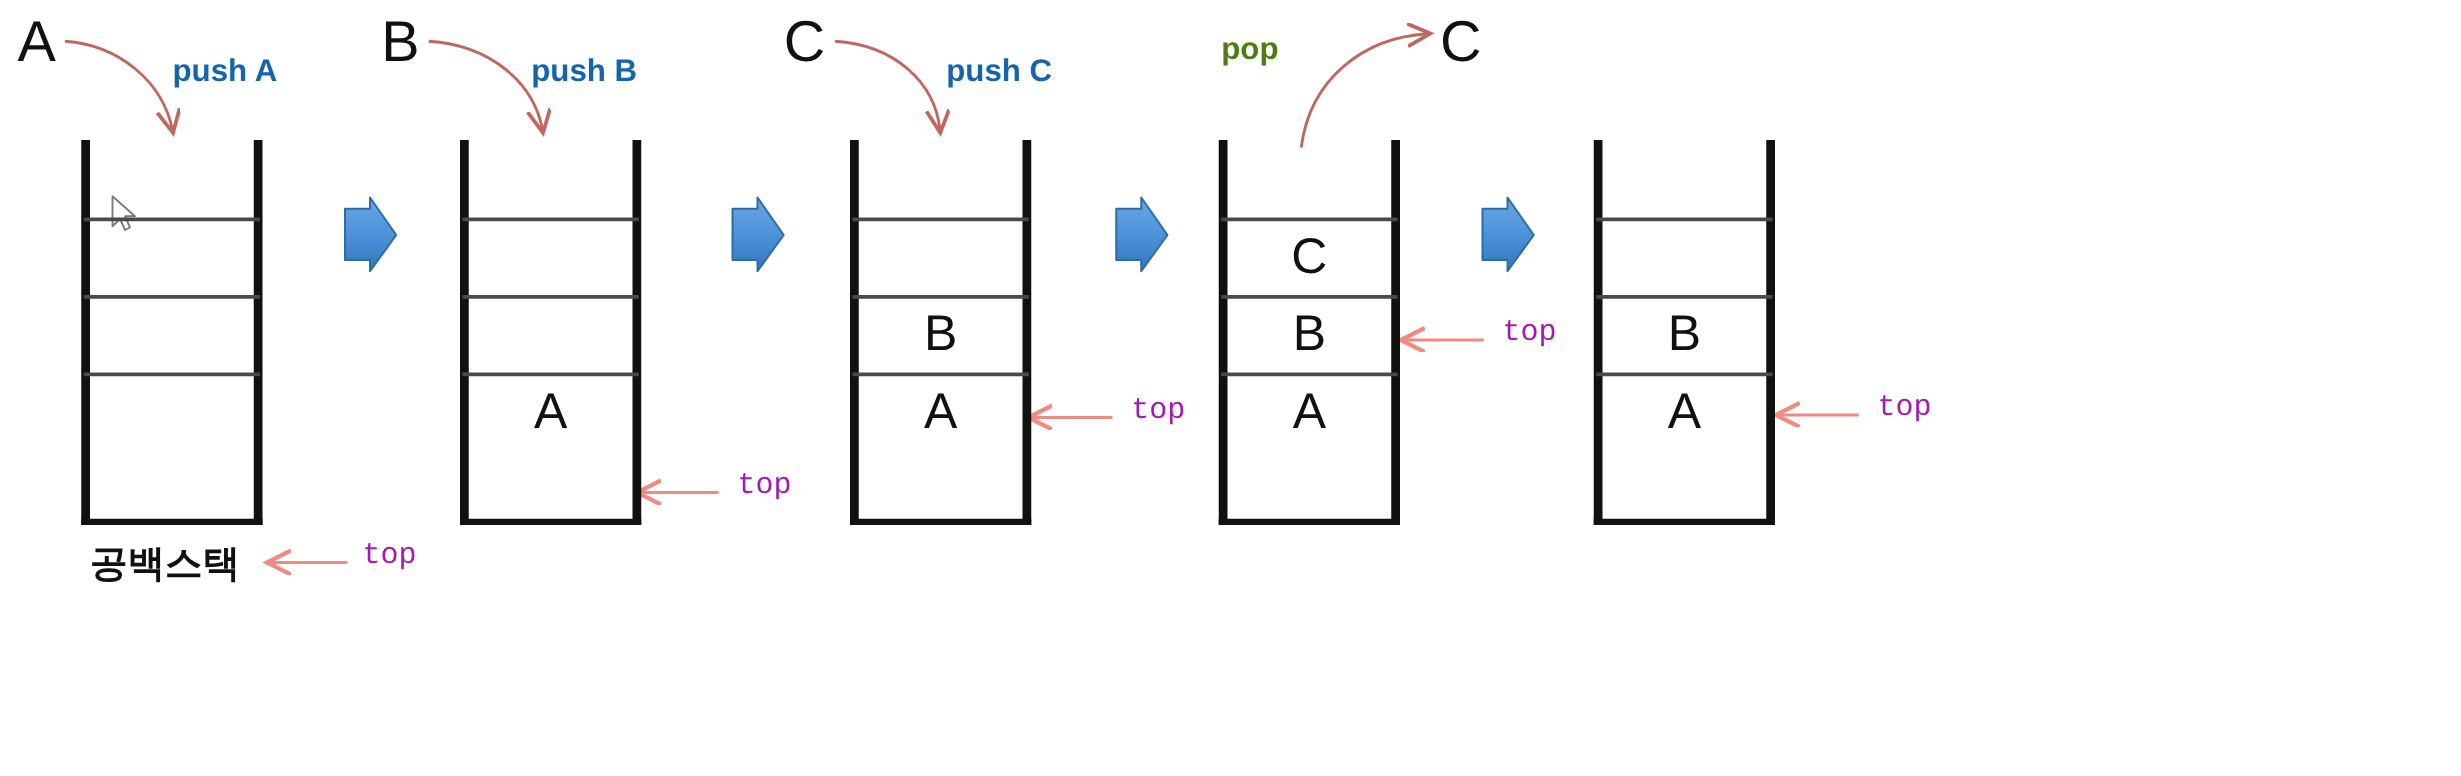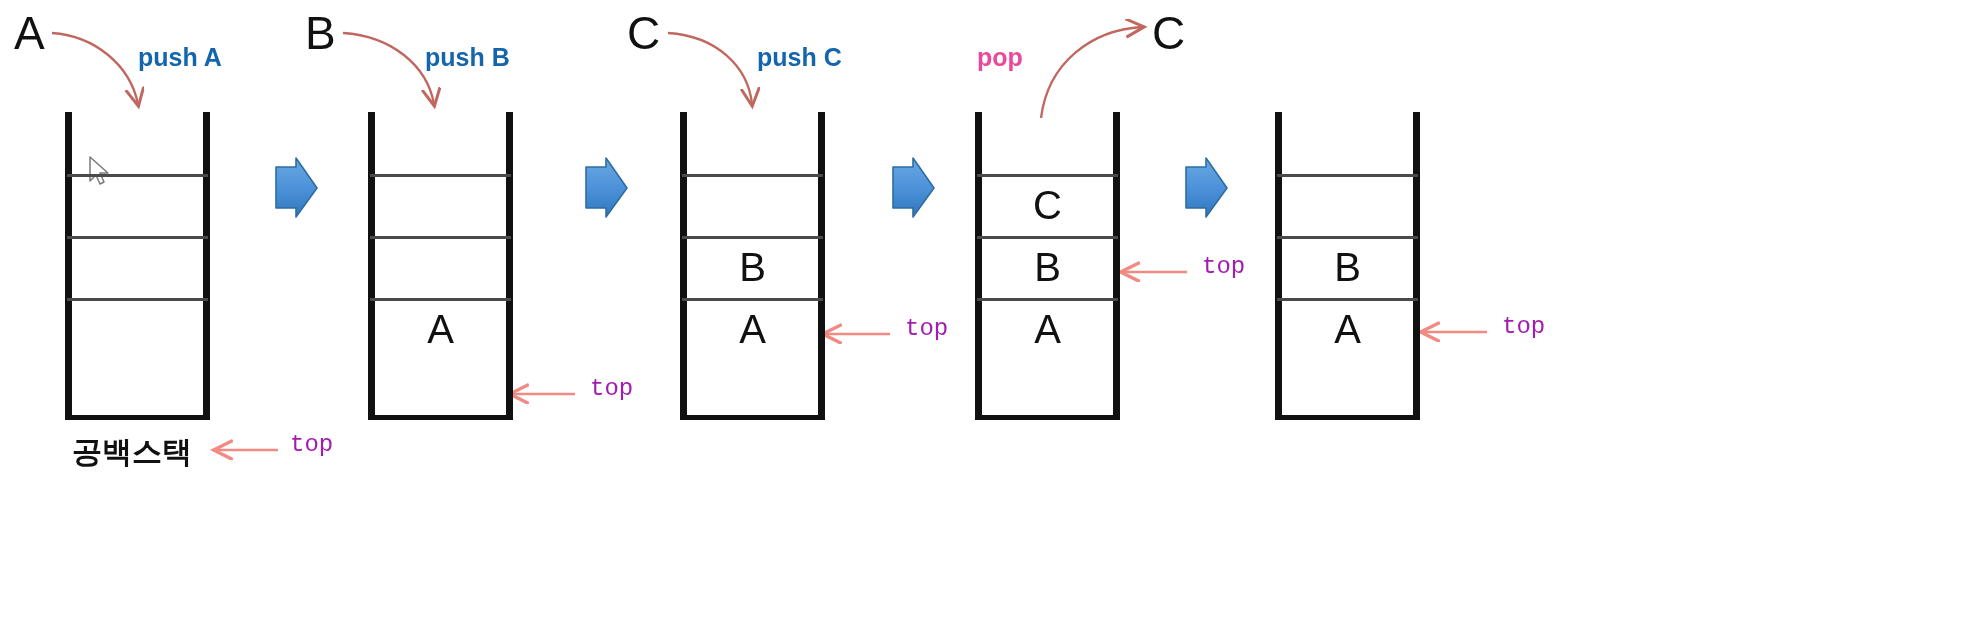--- a/index.html
+++ b/index.html
@@ -170,21 +170,21 @@
     <div class="floor"></div>
     <div class="cell" style="top:0px;height:62px;"></div>
     <div class="cell" style="top:62px;height:62px;"></div>
     <div class="cell" style="top:124px;height:62px;">B</div>
     <div class="cell" style="top:186px;height:62px;">A</div>
   </div>
 
   <div class="top-label" style="left:905px;top:317px;">top</div>
 
   <div class="src-letter" style="left:1152px;top:10px;">C</div>
-  <div class="op-label" style="left:977px;top:45px;color:#ec4899;">pop</div>
+  <div class="op-label" style="left:977px;top:27px;color:#4d7c0f;">pop</div>
 
   <div class="stack" style="left:975px;top:112px;width:145px;height:308px;">
     <div class="wallL"></div>
     <div class="wallR"></div>
     <div class="shelf" style="top:62px;"></div>
     <div class="shelf" style="top:124px;"></div>
     <div class="shelf" style="top:186px;"></div>
     <div class="floor"></div>
     <div class="cell" style="top:0px;height:62px;"></div>
     <div class="cell" style="top:62px;height:62px;">C</div>

